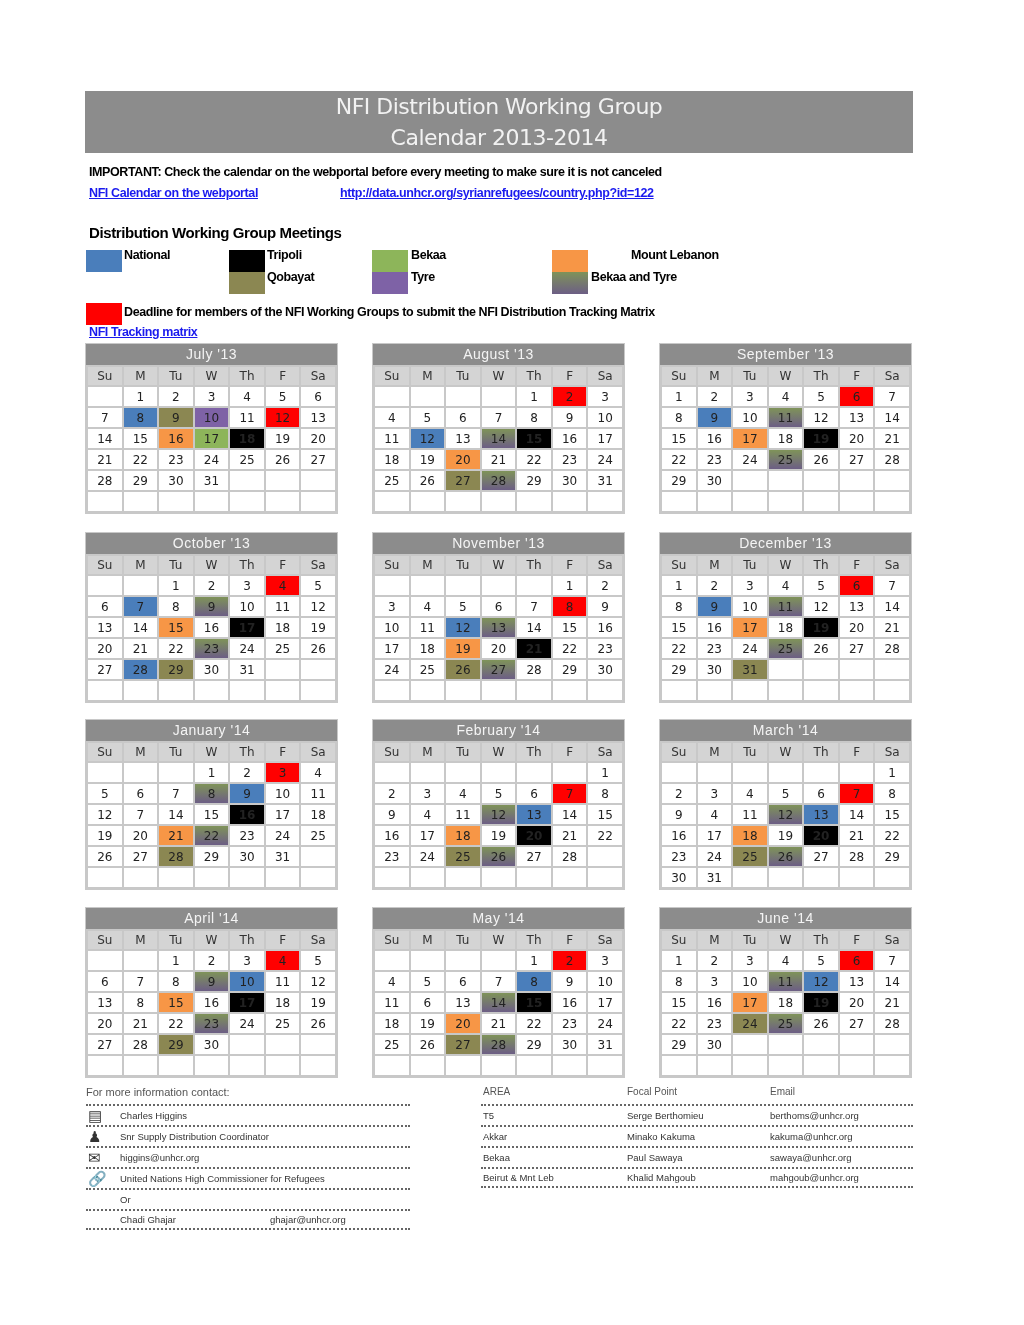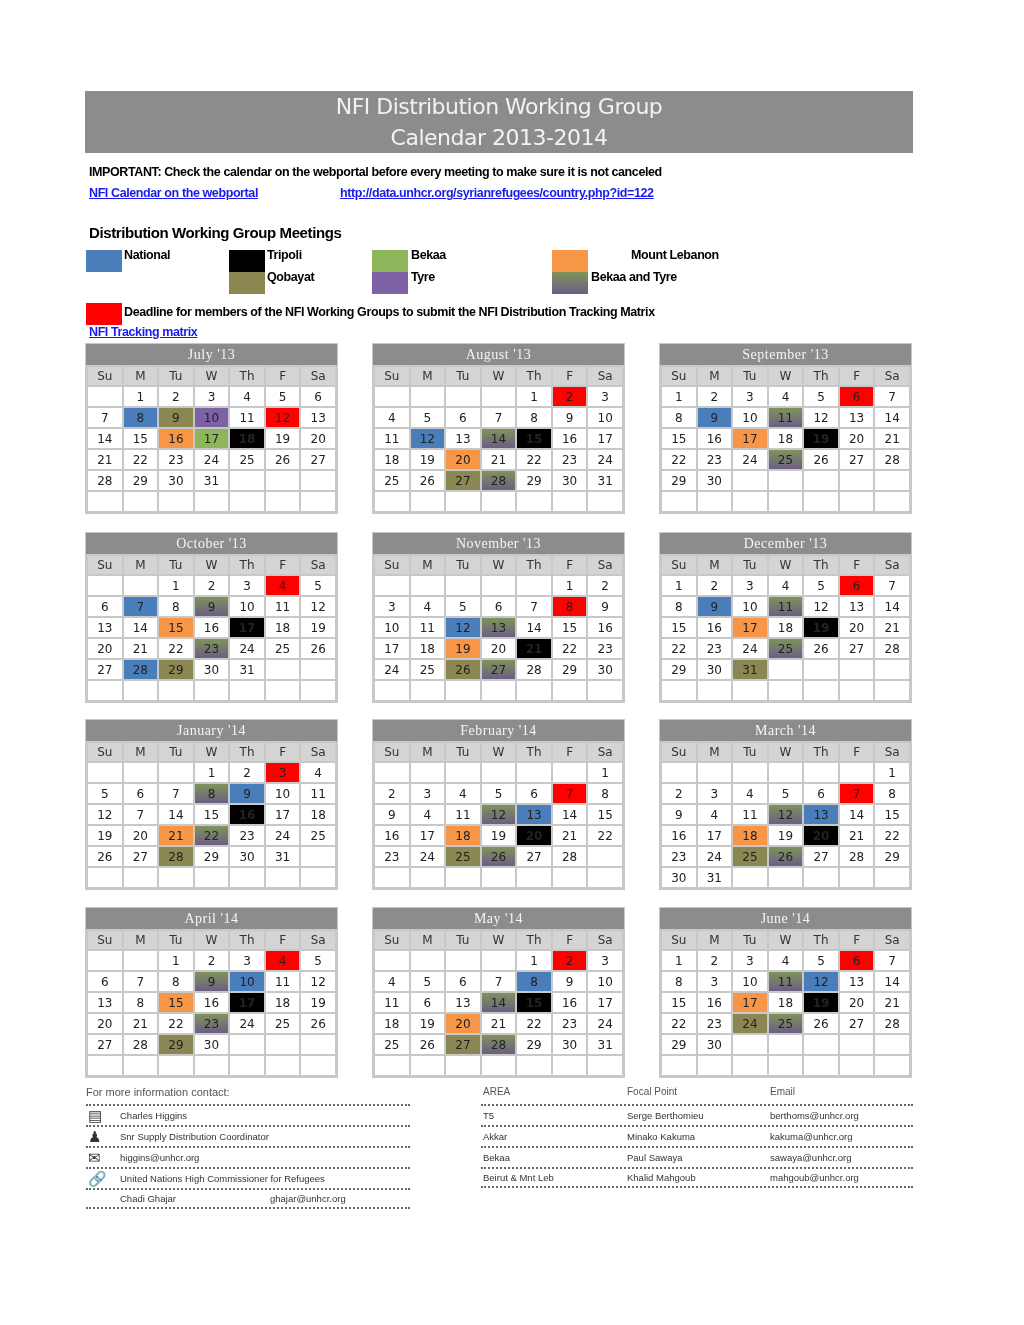--- a/index.html
+++ b/index.html
@@ -4,21 +4,21 @@
 <style>
   * { box-sizing: border-box; margin: 0; padding: 0; }
   body { width: 1024px; height: 1325px; background: #fff; font-family: "Liberation Sans", sans-serif; color: #000; position: relative; overflow: hidden; }
   .title-bar { position: absolute; left: 85px; top: 91px; width: 828px; height: 62px; background: #8c8c8c; color: #f2f2f2; text-align: center; font-family: "DejaVu Sans", sans-serif; font-size: 22px; line-height: 31px; letter-spacing: -0.5px; }
   .important { position: absolute; left: 89px; top: 165px; font-size: 12.5px; font-weight: bold; letter-spacing: -0.4px; }
   .link { color: #1a1aee; text-decoration: underline; font-weight: bold; font-size: 12.5px; letter-spacing: -0.4px; position: absolute; }
   .section-title { position: absolute; left: 89px; top: 224px; font-size: 15px; font-weight: bold; letter-spacing: -0.4px; }
   .legend-swatch { position: absolute; width: 36px; height: 22px; }
   .legend-label { position: absolute; font-size: 12.5px; font-weight: bold; letter-spacing: -0.4px; }
   .cal { position: absolute; width: 253px; border: 1px solid #c8c8c8; background: #fff; }
-  .cal-head { background: #8c8c8c; color: #f4f4f4; text-align: center; font-family: Liberation Serif, serif; font-size: 14px; height: 21px; line-height: 21px; letter-spacing: 0.5px; }
+  .cal-head { background: #8c8c8c; color: #f4f4f4; text-align: center; font-family: Liberation Sans, sans-serif; font-size: 14px; height: 21px; line-height: 21px; letter-spacing: 0.5px; }
   .cal table { border-collapse: collapse; width: 100%; table-layout: fixed; border-radius: 7px; }
   .cal th { background: #d4d4d4; font-family: "DejaVu Sans", sans-serif; font-weight: normal; font-size: 12px; color: #333; height: 20px; border: 2px solid #c8c8c8; }
   .cal td { font-family: "DejaVu Sans", sans-serif; font-size: 12px; text-align: center; height: 21px; border: 2px solid #c8c8c8; color: #222; }
   .c-national { background: #4a7ebb; color: #fff; }
   .c-tripoli { background: #000; color: #fff; font-weight: bold; }
   .c-bekaa { background: #8db55a; color: #fff; }
   .c-qobayat { background: #8b8752; color: #111; }
   .c-tyre { background: #7e62a6; color: #fff; }
   .c-mount { background: #f79646; color: #fff; }
   .c-bt { background: linear-gradient(#7f9359, #6c5e85); color: #fff; }
@@ -925,20 +925,24 @@
       <span class="txt">Snr Supply Distribution Coordinator</span>
     </div>
   <div class="frow">
       <span class="ico">✉</span>
       <span class="txt">higgins@unhcr.org</span>
     </div>
   <div class="frow">
       <span class="ico">🔗</span>
       <span class="txt">United Nations High Commissioner for Refugees</span>
     </div>
+  <div class="frow">
+      <span class="ico"></span>
+      <span class="txt">Or</span>
+    </div>
   <div class="frow" style="border-bottom:2px dotted #666;">
       <span class="ico"></span>
       <span class="txt2">Chadi Ghajar</span>
       <span class="txt">ghajar@unhcr.org</span>
     </div>
 </div>
 
 <div class="footer-right">
   <div class="fr-head">
     <span class="fr-a">AREA</span>

